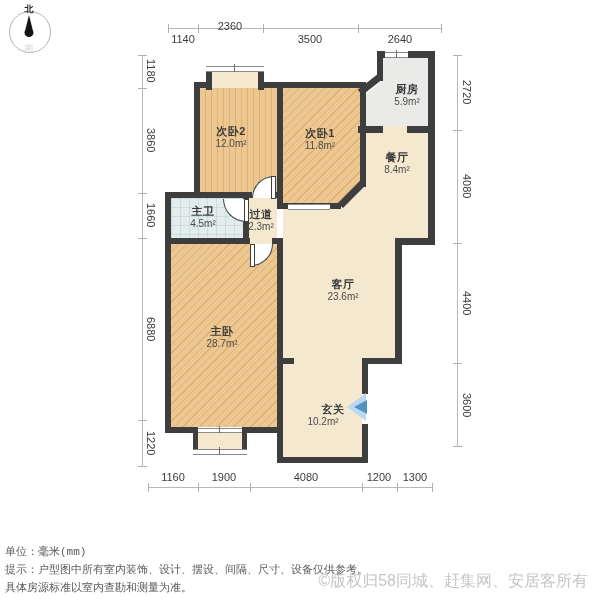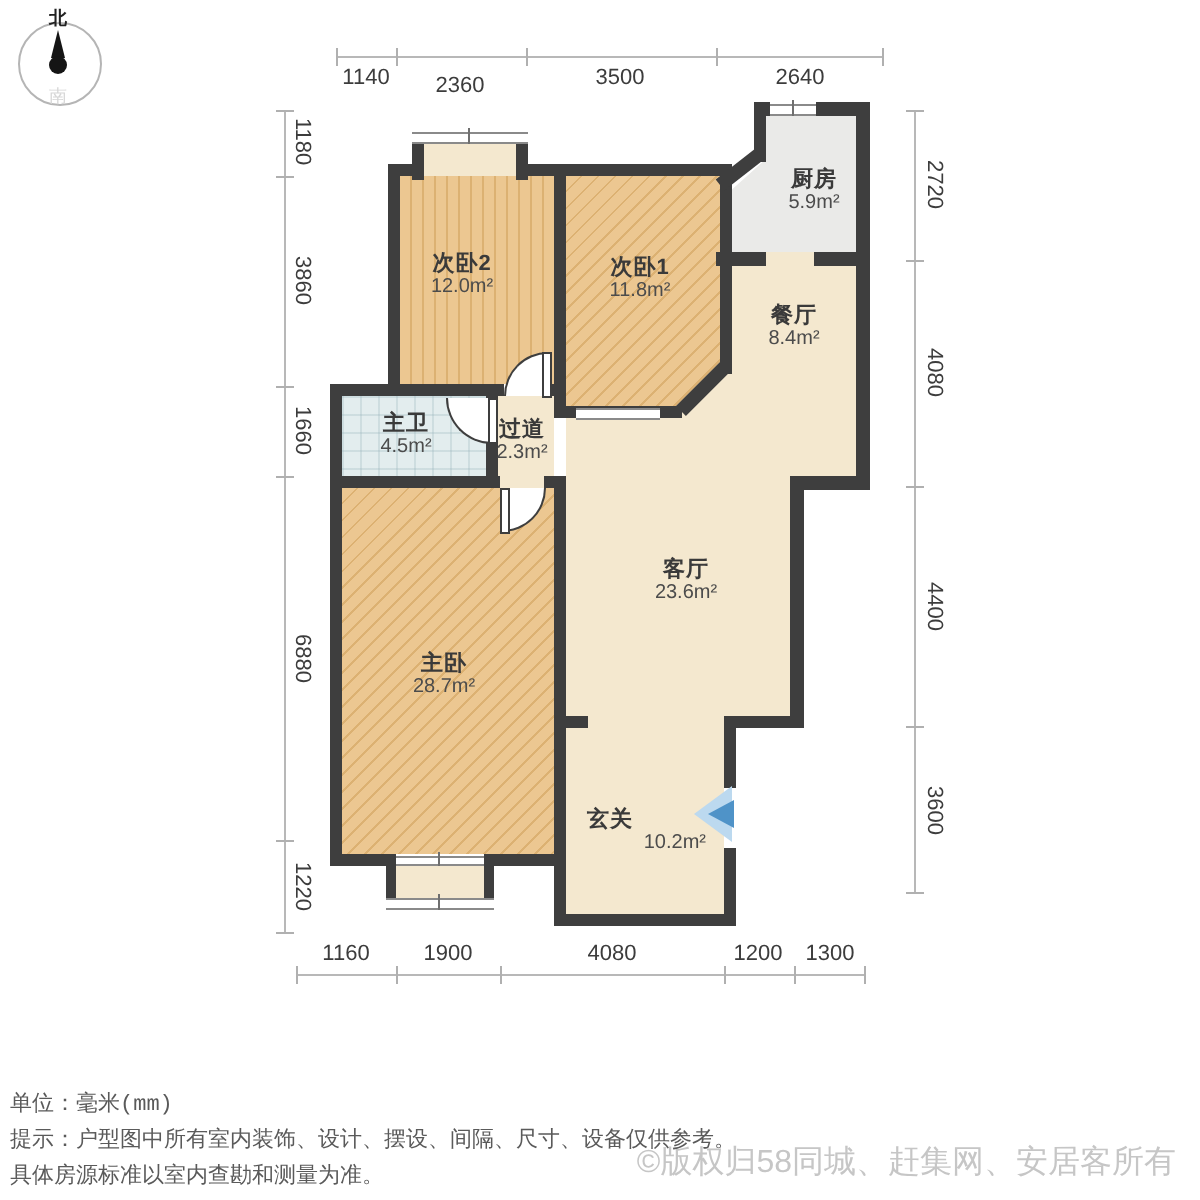--- a/index.html
+++ b/index.html
@@ -145,31 +145,31 @@
 
   <div class="room-name" style="left:231px;top:207px;">过道</div>
   <div class="room-area" style="left:231px;top:221px;">2.3m²</div>
 
   <div class="room-name" style="left:313px;top:277px;">客厅</div>
   <div class="room-area" style="left:313px;top:291px;">23.6m²</div>
 
   <div class="room-name" style="left:192px;top:324px;">主卧</div>
   <div class="room-area" style="left:192px;top:338px;">28.7m²</div>
 
-  <div class="room-name" style="left:275px;top:402px;">玄关</div>
-  <div class="room-area" style="left:293px;top:416px;text-align:right;">10.2m²</div>
+  <div class="room-name" style="left:303px;top:402px;">玄关</div>
+  <div class="room-area" style="left:293px;top:416px;">10.2m²</div>
 
   <div class="dline" style="left:168px;top:28px;width:274px;height:1px;"></div>
   <div class="tickv" style="left:168px;top:24px;"></div>
   <div class="tickv" style="left:198px;top:24px;"></div>
   <div class="tickv" style="left:263px;top:24px;"></div>
   <div class="tickv" style="left:358px;top:24px;"></div>
   <div class="tickv" style="left:441px;top:24px;"></div>
   <div class="dlabel" style="left:160px;top:33px;">1140</div>
-  <div class="dlabel" style="left:207px;top:37px;">2360</div>
+  <div class="dlabel" style="left:207px;top:20px;">2360</div>
   <div class="dlabel" style="left:287px;top:33px;">3500</div>
   <div class="dlabel" style="left:377px;top:33px;text-align:center;">2640</div>
 
   <div class="dline" style="left:148px;top:487px;width:285px;height:1px;"></div>
   <div class="tickv" style="left:148px;top:483px;"></div>
   <div class="tickv" style="left:198px;top:483px;"></div>
   <div class="tickv" style="left:250px;top:483px;"></div>
   <div class="tickv" style="left:362px;top:483px;"></div>
   <div class="tickv" style="left:397px;top:483px;"></div>
   <div class="tickv" style="left:432px;top:483px;"></div>

